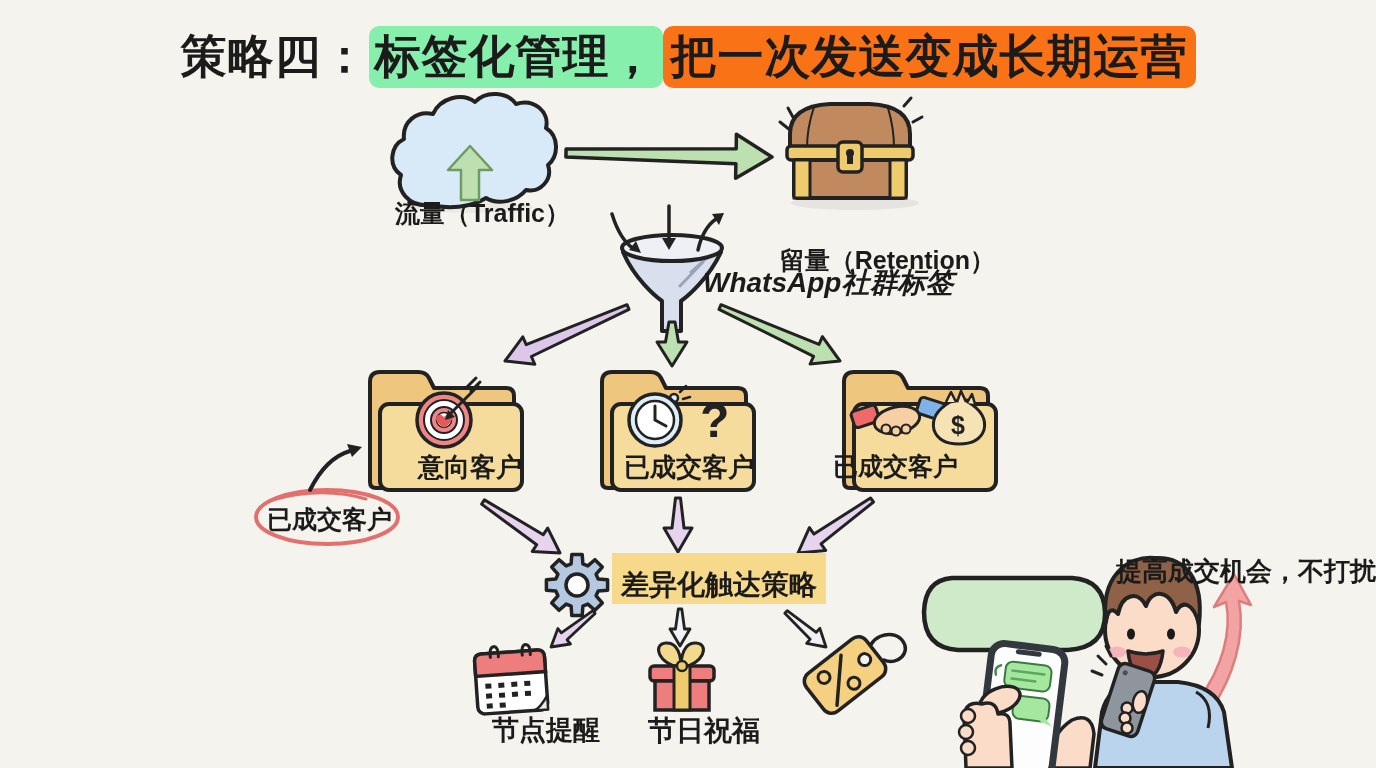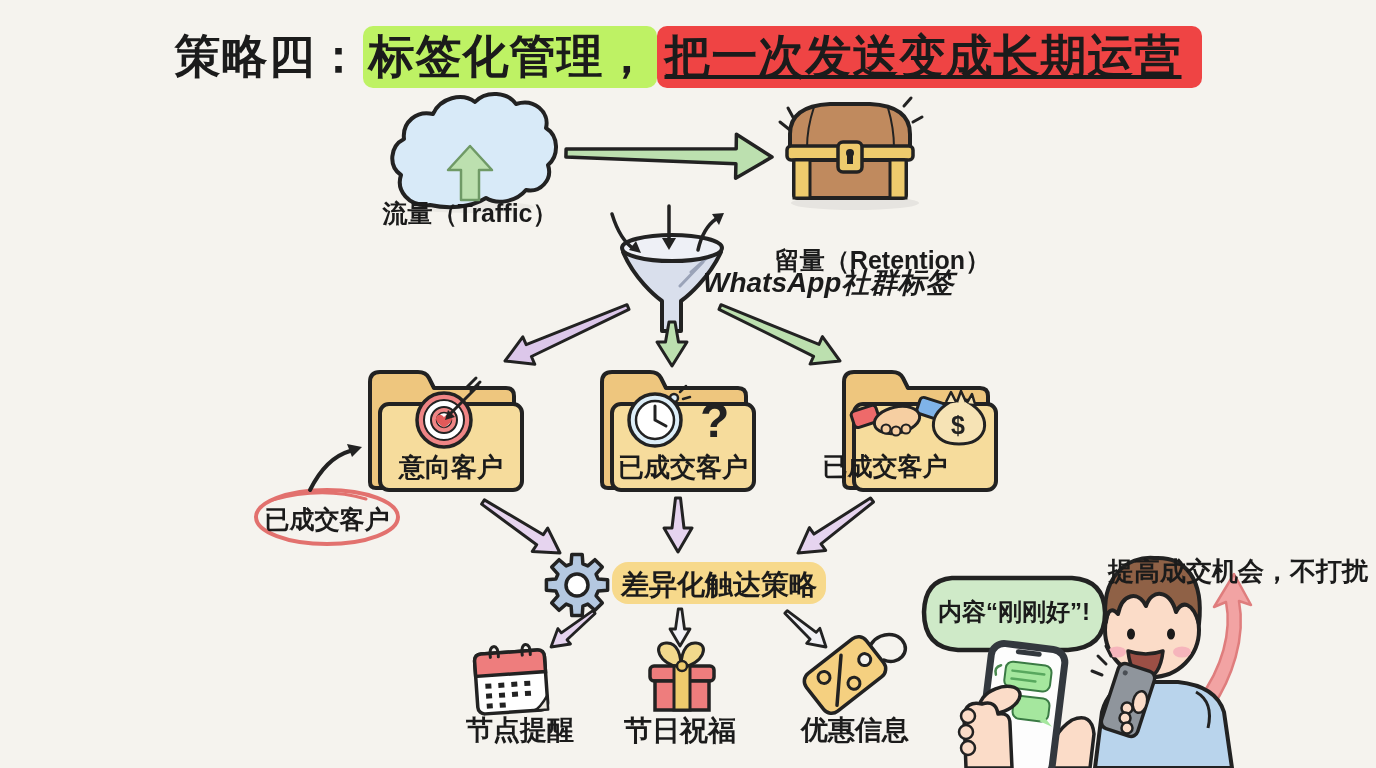--- a/index.html
+++ b/index.html
@@ -4,26 +4,26 @@
 <style>
   html,body{margin:0;padding:0;}
   #stage{
     position:relative; width:1376px; height:768px; overflow:hidden;
     background:#f5f3ee;
     font-family:"Liberation Sans","DejaVu Sans",sans-serif;
     color:#1b1b1b;
   }
   #art{position:absolute;left:0;top:0;z-index:1;}
   .lbl{position:absolute; z-index:2; font-weight:700; color:#1b1b1b; white-space:nowrap;}
-  .ctr{text-align:center;}
+  .ctr{text-align:right;}
   #title{position:absolute;z-index:2;left:0;top:26px;width:100%;text-align:center;
          font-size:46px;font-weight:700;letter-spacing:1px;}
-  #title .hl-g{background:#bef264;border-radius:10px;padding:4px 6px 6px 6px;}
-  #title .hl-y{background:#ef4444;border-radius:10px;padding:4px 20px 6px 8px;text-decoration:underline;}
-  .hl-y-sm{background:#f7d98b;border-radius:16px;padding:7px 9px 4px 9px;}
+  #title .hl-g{background:#86efac;border-radius:10px;padding:4px 6px 6px 6px;}
+  #title .hl-y{background:#f97316;border-radius:10px;padding:4px 8px 6px 8px;}
+  .hl-y-sm{background:#f7d98b;border-radius:0;padding:16px 9px 4px 9px;}
 </style>
 </head>
 <body>
 
 <div id="stage">
 
 <svg id="art" width="1376" height="768" viewBox="0 0 1376 768">
 
   <ellipse cx="855" cy="203" rx="64" ry="7" fill="rgba(0,0,0,0.06)"></ellipse>
   <ellipse cx="472" cy="207" rx="62" ry="6" fill="rgba(0,0,0,0.04)"></ellipse>
@@ -245,18 +245,16 @@
 <div class="lbl ctr" style="left:812px;top:450px;width:146px;font-size:25px;">已成交客户</div>
 
 <div class="lbl ctr" style="left:262px;top:503px;width:130px;font-size:25px;">已成交客户</div>
 
 <div class="lbl" style="left:612px;top:566px;font-size:28px;">
   <span class="hl-y-sm">差异化触达策略</span>
 </div>
 
 <div class="lbl ctr" style="left:440px;top:712px;width:160px;font-size:27px;">节点提醒</div>
 <div class="lbl ctr" style="left:600px;top:712px;width:160px;font-size:28px;">节日祝福</div>
-<div class="lbl ctr" style="left:775px;top:712px;width:160px;font-size:27px;">优惠信息</div>
-
-<div class="lbl ctr" style="left:930px;top:596px;width:168px;font-size:24px;">内容“刚刚好”!</div>
+
 <div class="lbl ctr" style="left:1100px;top:554px;width:276px;font-size:26px;">提高成交机会，不打扰</div>
 
 </div>
 
 </body></html>

